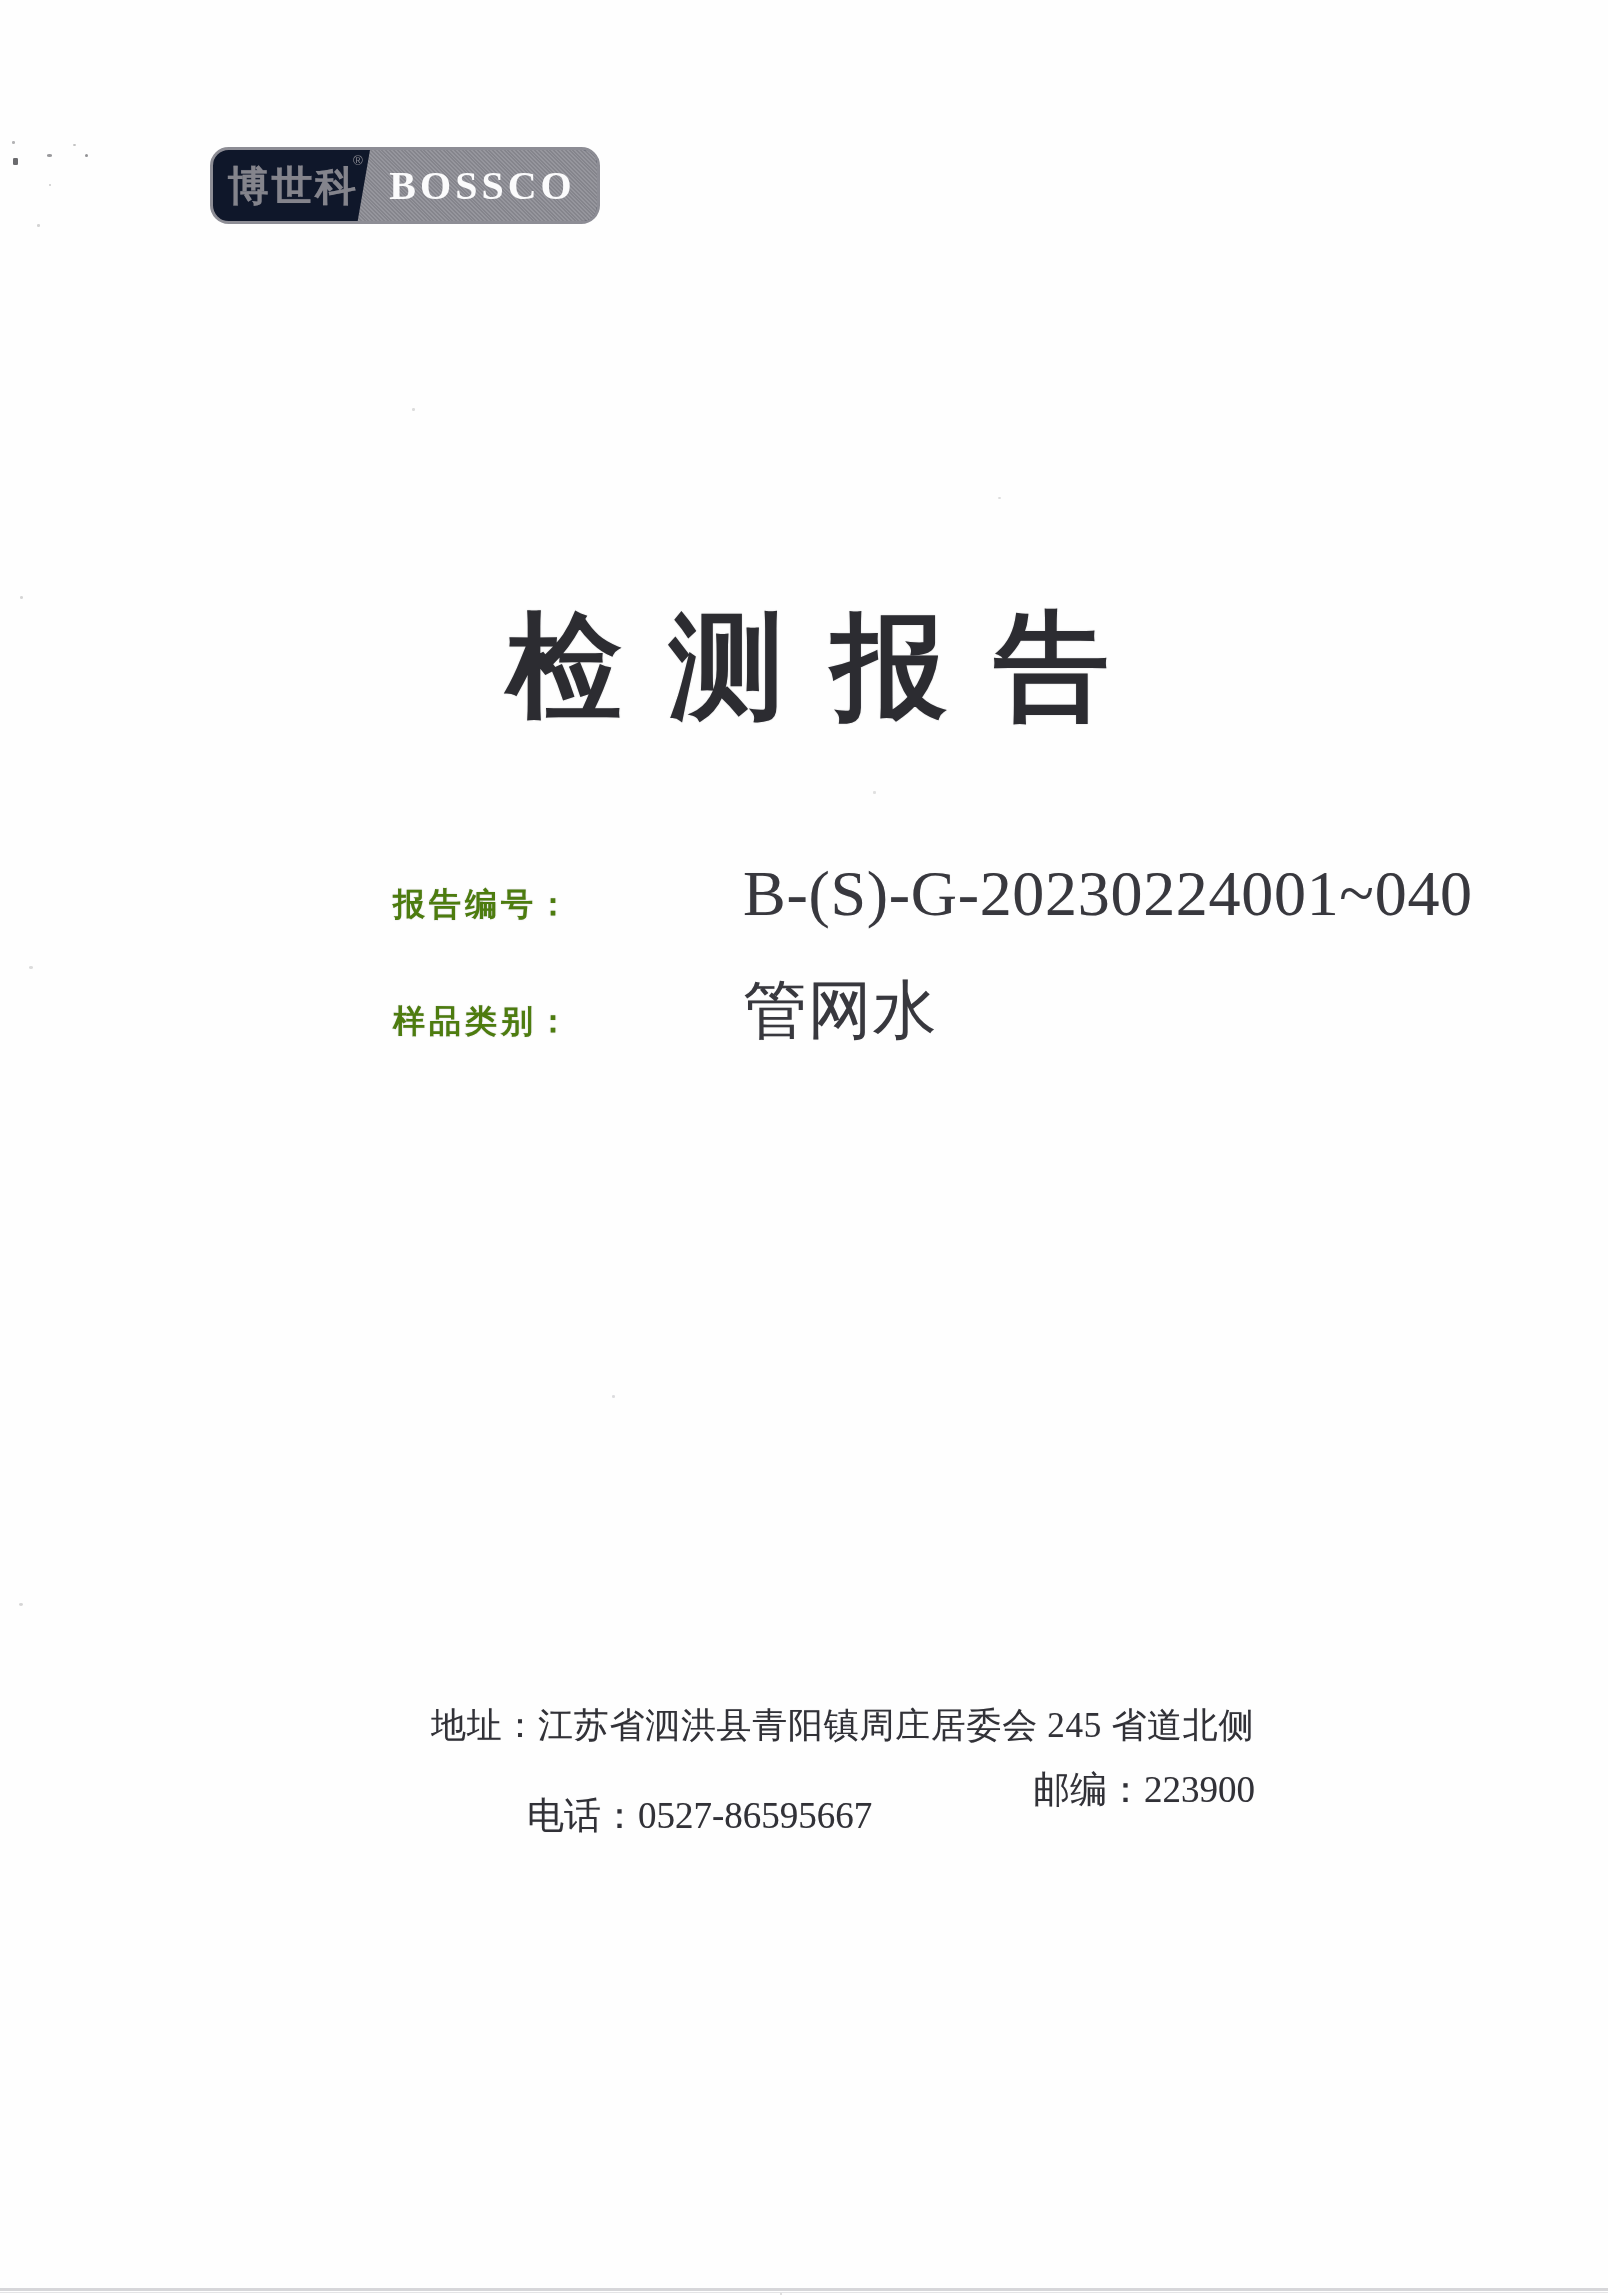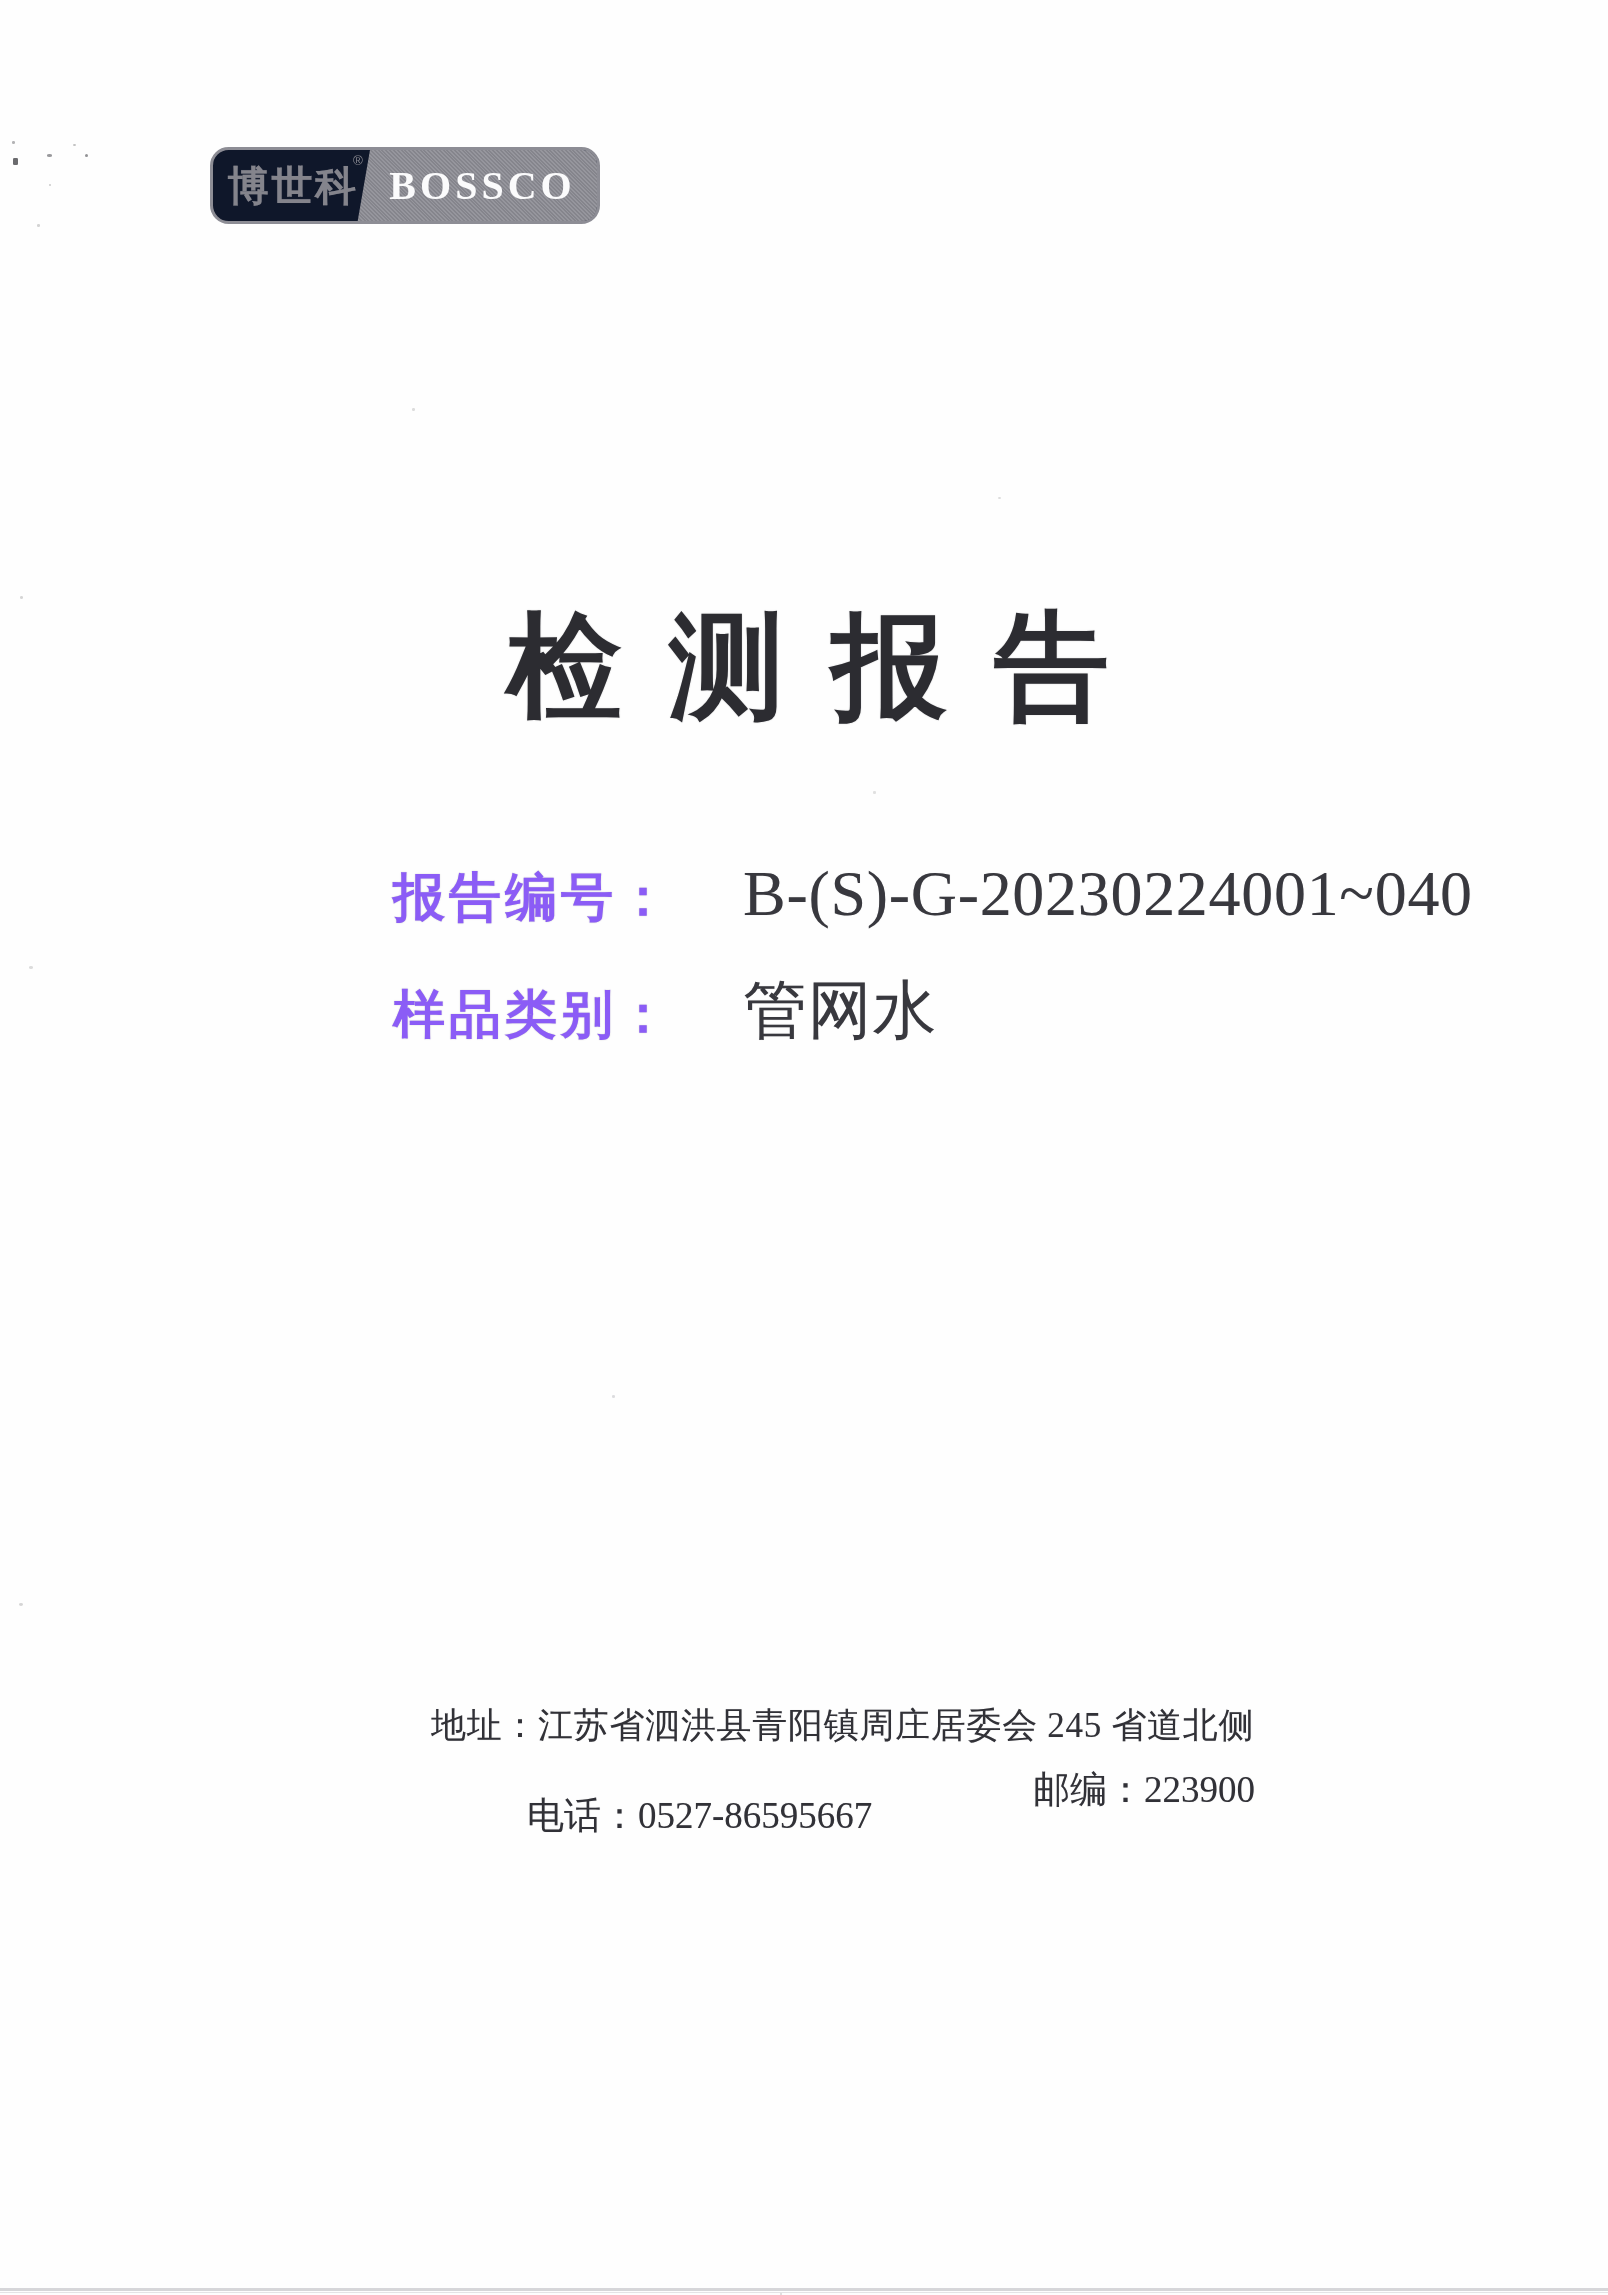--- a/index.html
+++ b/index.html
@@ -73,22 +73,22 @@
   .field-row {
     position: absolute; left: 393px;
     white-space: nowrap; line-height: 1.15;
   }
   .row-0 { top: 857px; }
   .row-1 { top: 974px; }
   .row-2 { top: 1089px; }
   .field-label {
     display: inline-block; width: 350px;
     font-family: "Liberation Sans", sans-serif;
-    font-weight: bold; font-size: 52px;
-    letter-spacing: 4px; color: #8b5cf6;
+    font-weight: bold; font-size: 32px;
+    letter-spacing: 4px; color: #4d7c0f;
     text-shadow: 0 0 1.3px rgba(33,33,38,.28);
   }
   .field-value {
     font-family: "Liberation Serif", serif;
     font-size: 64px; color: #38383e;
     letter-spacing: 0.7px;
     text-shadow: 0 0 0.7px rgba(56,56,62,.30);
   }
 
   

